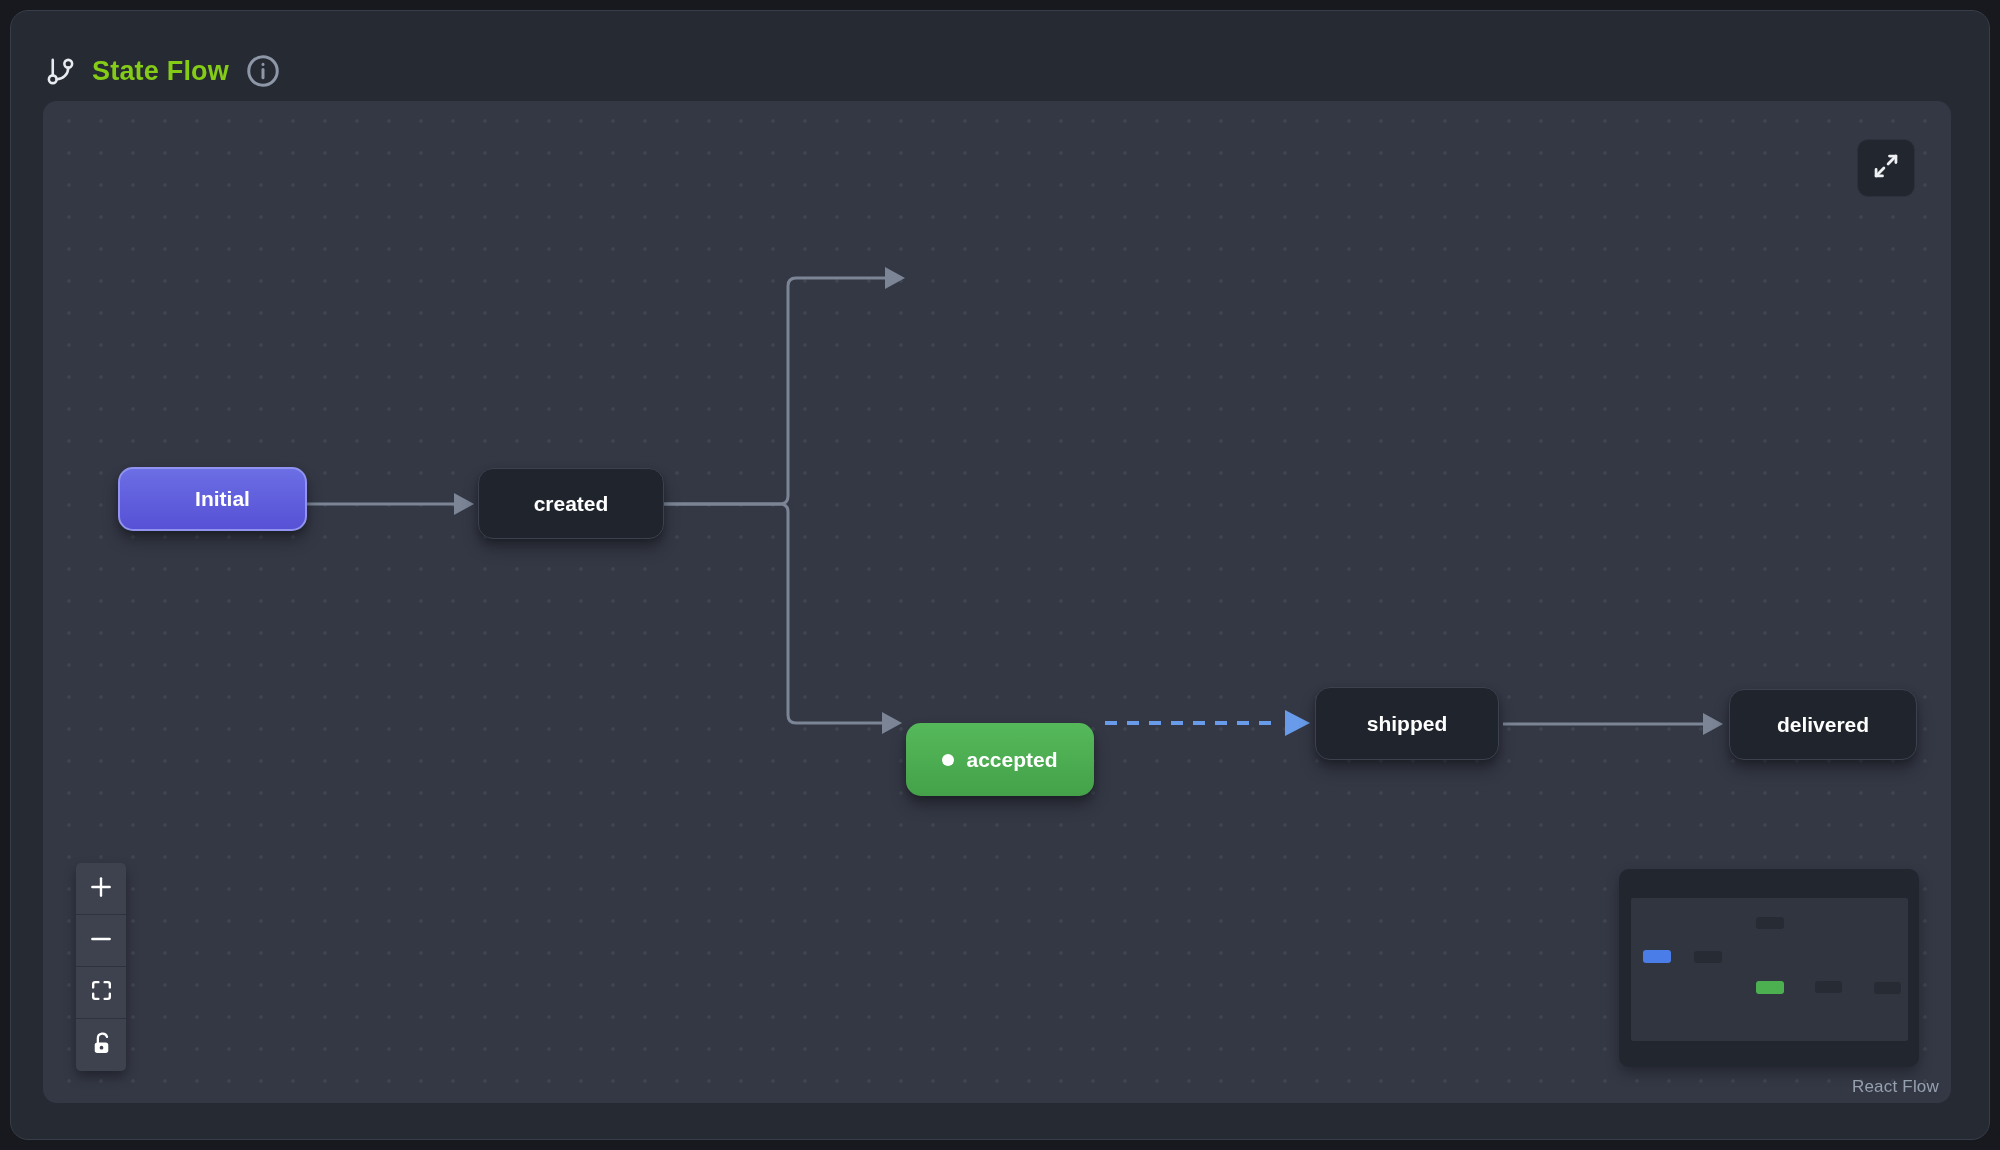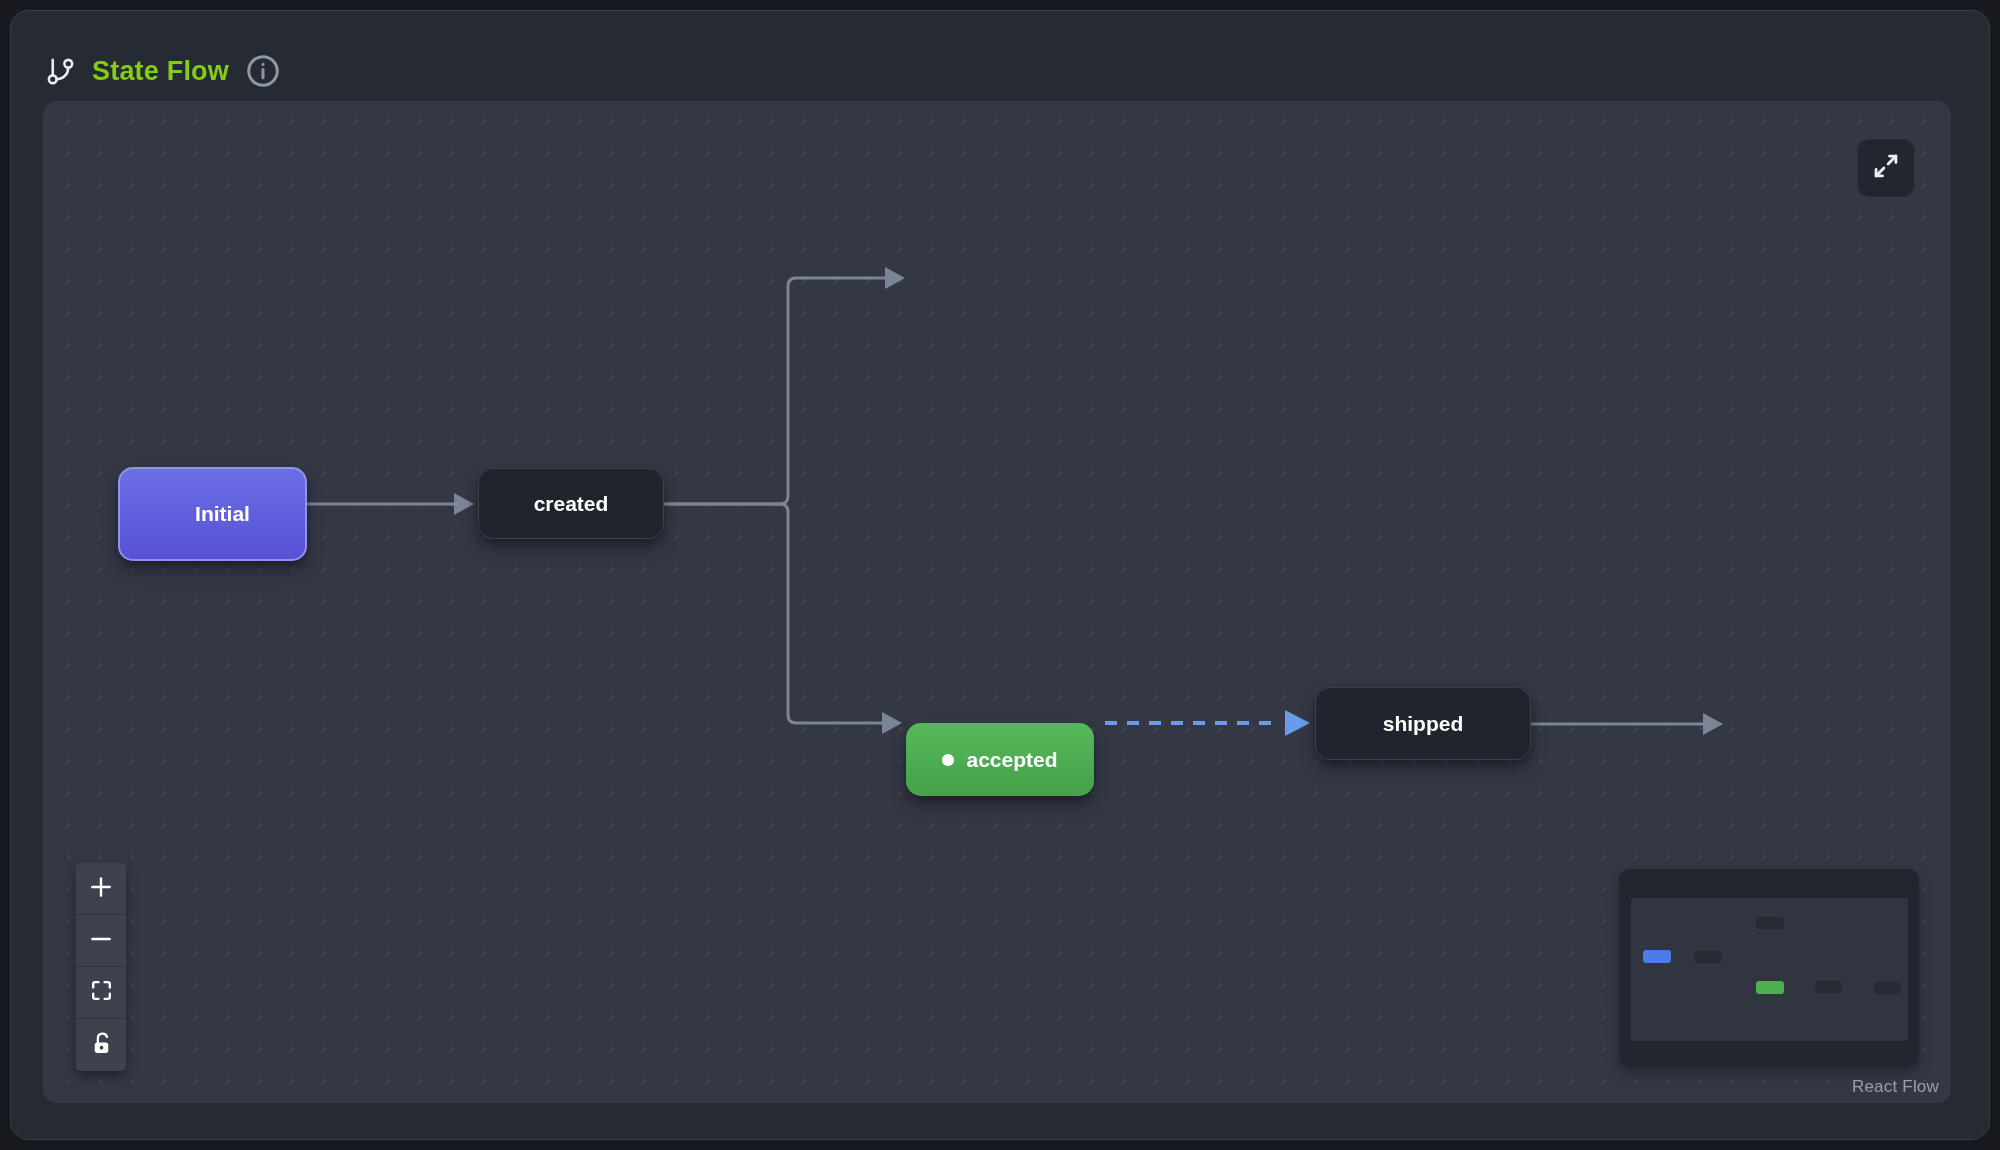--- a/index.html
+++ b/index.html
@@ -41,25 +41,25 @@
     background:linear-gradient(180deg, #6b6ee4 0%, #5751d6 100%);
     border:2px solid #9093ef;
   }
   .node-accepted {
     background:linear-gradient(180deg, #55b95a 0%, #44a149 100%);
     border:none;
     margin-top:36px;
   }
   .status-dot { width:12px; height:12px; border-radius:50%; background:#ffffff; margin-right:12px; }
 
-  #node-initial   { left:75px;   top:366px; width:189px; height:94px;padding-left:20px; }
+  #node-initial   { left:75px;   top:366px; width:189px; height:64px;padding-left:20px; }
   #node-created   { left:435px;  top:367px; width:186px; height:71px; }
   #node-rejected  { left:866px;  top:142px; width:189px; height:70px; }
   #node-accepted  { left:863px;  top:586px; width:188px; height:73px; }
-  #node-shipped   { left:1272px; top:586px; width:216px; height:73px; }
+  #node-shipped   { left:1272px; top:586px; width:184px; height:73px; }
   #node-delivered { left:1686px; top:588px; width:188px; height:71px; }
 
   .expand-btn {
     position:absolute; left:1814px; top:38px; width:58px; height:58px;
     background:#22262e; border-radius:11px;
     display:flex; align-items:center; justify-content:center; cursor:pointer;
     border:1px solid #2c313b;
   }
 
   .controls {
@@ -144,20 +144,23 @@
       <div class="node node-default" id="node-created">
         <span>created</span>
       </div>
       <div class="node node-accepted" id="node-accepted">
         <span class="status-dot"></span>
         <span>accepted</span>
       </div>
       <div class="node node-default" id="node-shipped">
         <span>shipped</span>
       </div>
+      <div class="node node-default" id="node-delivered">
+        <span>delivered</span>
+      </div>
 
       <div class="expand-btn">
         <span>
           <svg width="28" height="28" viewBox="0 0 24 24" fill="none" stroke="#eef0f4" stroke-width="2.4" stroke-linecap="round" stroke-linejoin="round">
             <polyline points="15 3.5 20.5 3.5 20.5 9"></polyline>
             <polyline points="9 20.5 3.5 20.5 3.5 15"></polyline>
             <line x1="20.5" y1="3.5" x2="13.8" y2="10.2"></line>
             <line x1="3.5" y1="20.5" x2="10.2" y2="13.8"></line>
           </svg>
         </span>

